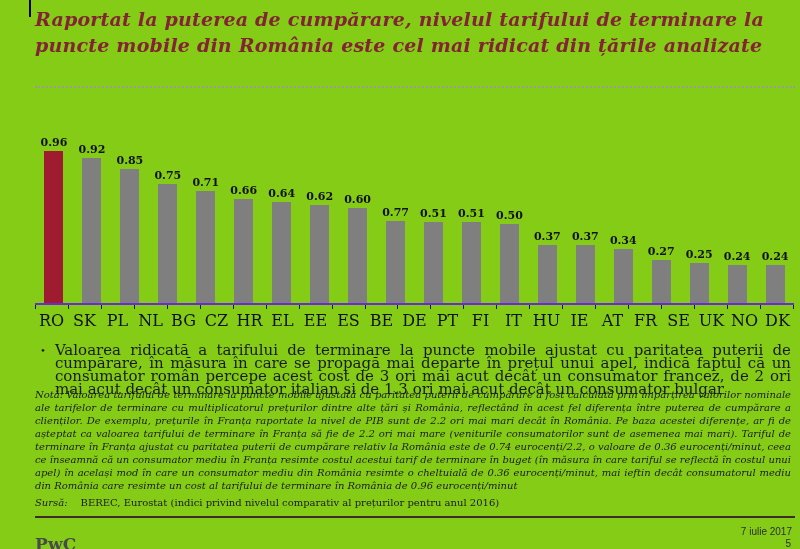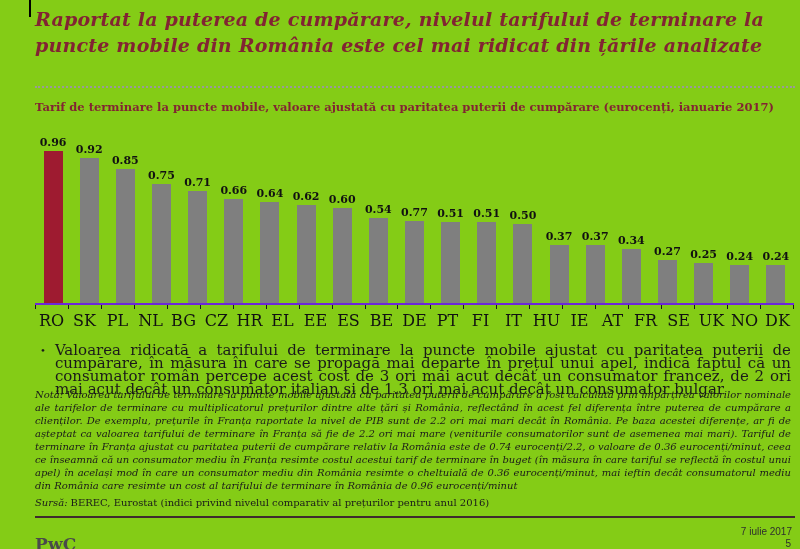--- a/index.html
+++ b/index.html
@@ -33,38 +33,37 @@
   .tick-cell:first-child { border-left:1px solid #1a1a1a; }
   .labels-row { display:flex; margin-top:2px; }
   .x-label { flex:1 1 0; text-align:center; font-size:16px; font-weight:normal; color:#111; }
   .bullet-block { position:absolute; left:38px; right:9px; top:344px; display:flex; }
   .bullet-marker { font-size:10px; padding:1px 9px 0 2px; }
   .bullet-text { font-size:15px; line-height:13px; text-align:justify; }
   .note-block { position:absolute; left:35px; right:9px; top:388px; }
   .note-para { font-size:10px; font-style:italic; line-height:13px; text-align:justify; }
   .note-label { font-style:italic; margin-right:3px; }
   .source-line { margin-top:5px; font-size:10px; }
-  .source-label { font-style:italic; margin-right:3px; }
+  .source-label { font-style:italic; margin-right:13px; }
   .footer-rule { position:absolute; left:35px; right:5px; top:516px; height:2px; background:#3f2a2e; }
   .footer-logo { position:absolute; left:35px; top:534px; font-size:17px; font-weight:bold; color:#4a4a4a; letter-spacing:.2px; }
   .footer-date { position:absolute; right:8px; top:526px; font-family:"Liberation Sans",sans-serif; font-size:10px; color:#2e2e2e; }
   .footer-page { position:absolute; right:9px; top:538px; font-family:"Liberation Sans",sans-serif; font-size:10px; color:#2e2e2e; }
 </style>
 </head>
 <body>
 
 <div class="slide">
 
   <div class="cursor-mark"></div>
 
   <h1 class="title">Raportat la puterea de cumpărare, nivelul tarifului de terminare la puncte mobile din România este cel mai ridicat din țările analizate</h1>
 
   <div class="dotted-rule"></div>
 
-  <div class="chart-title">Tarif de terminare la puncte mobile, valoare ajustată cu paritatea puterii de cumpărare (eurocenți, ianuarie 2017)</div>
 
   <div class="chart">
     <div class="bars-row">
         <div class="bar-cell">
           <div class="bar-value">0.96</div>
           <div class="bar" style="height: 152px; background: rgb(158, 27, 48);"></div>
         </div>
         <div class="bar-cell">
           <div class="bar-value">0.92</div>
           <div class="bar" style="height: 145px; background: rgb(127, 127, 127);"></div>
@@ -89,24 +88,20 @@
           <div class="bar-value">0.64</div>
           <div class="bar" style="height: 101px; background: rgb(127, 127, 127);"></div>
         </div>
         <div class="bar-cell">
           <div class="bar-value">0.62</div>
           <div class="bar" style="height: 98px; background: rgb(127, 127, 127);"></div>
         </div>
         <div class="bar-cell">
           <div class="bar-value">0.60</div>
           <div class="bar" style="height: 95px; background: rgb(127, 127, 127);"></div>
-        </div>
-        <div class="bar-cell">
-          <div class="bar-value">0.54</div>
-          <div class="bar" style="height: 85px; background: rgb(127, 127, 127);"></div>
         </div>
         <div class="bar-cell">
           <div class="bar-value">0.77</div>
           <div class="bar" style="height: 82px; background: rgb(127, 127, 127);"></div>
         </div>
         <div class="bar-cell">
           <div class="bar-value">0.51</div>
           <div class="bar" style="height: 81px; background: rgb(127, 127, 127);"></div>
         </div>
         <div class="bar-cell">

